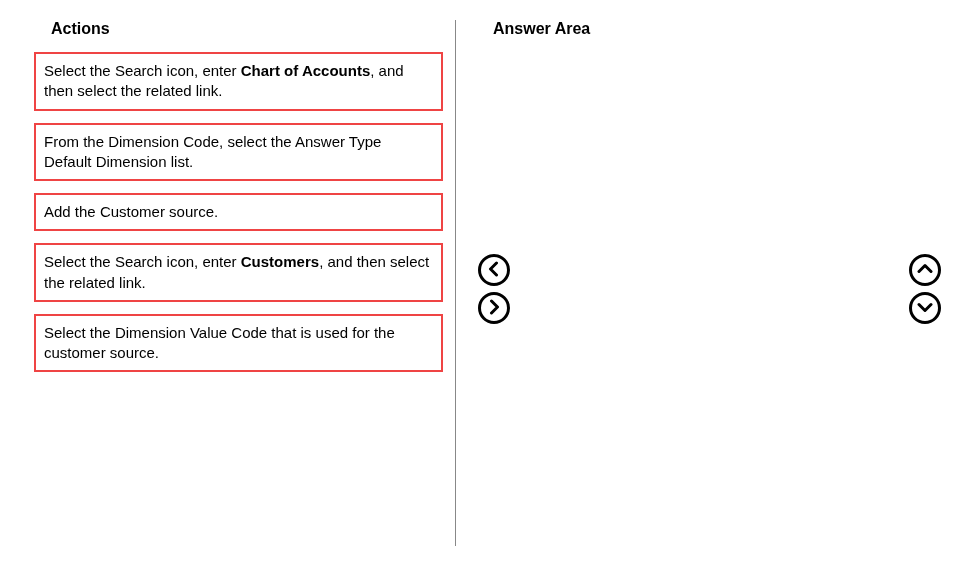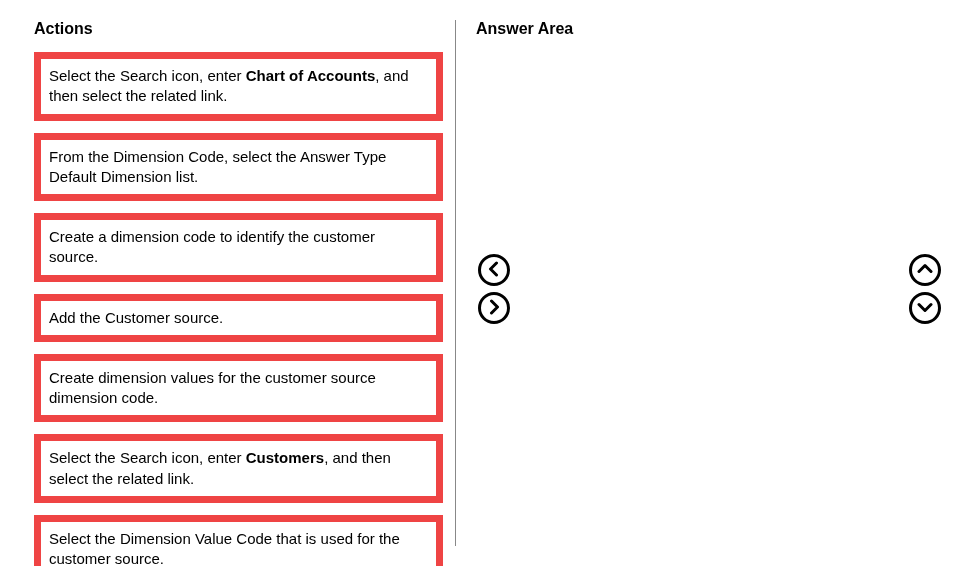--- a/index.html
+++ b/index.html
@@ -26,23 +26,24 @@
     }
     .right-panel {
       flex: 1;
       padding: 20px 12px 28px 20px;
       position: relative;
     }
     .heading {
       font-weight: bold;
       font-size: 16px;
       margin-bottom: 14px;
+      margin-left: 17px;
     }
     .action-item {
-      border: 7px solid #ef4444;
+      border: 2px solid #ef4444;
       padding: 7px 8px;
       margin-bottom: 12px;
       background: #fff;
       line-height: 1.35;
       font-size: 15px;
       cursor: default;
     }
     .bold { font-weight: bold; }
     .move-controls-left {
       position: absolute;
@@ -82,27 +83,21 @@
 <div class="left-panel">
   <div class="heading">Actions</div>
 
   <div class="action-item">
     <span>Select the Search icon, enter </span><span class="bold">Chart of Accounts</span><span>, and then select the related link.</span>
   </div>
   <div class="action-item">
     <span>From the Dimension Code, select the Answer Type Default Dimension list.</span><span class="bold"></span><span></span>
   </div>
   <div class="action-item">
-    <span>Create a dimension code to identify the customer source.</span><span class="bold"></span><span></span>
-  </div>
-  <div class="action-item">
     <span>Add the Customer source.</span><span class="bold"></span><span></span>
-  </div>
-  <div class="action-item">
-    <span>Create dimension values for the customer source dimension code.</span><span class="bold"></span><span></span>
   </div>
   <div class="action-item">
     <span>Select the Search icon, enter </span><span class="bold">Customers</span><span>, and then select the related link.</span>
   </div>
   <div class="action-item">
     <span>Select the Dimension Value Code that is used for the customer source.</span><span class="bold"></span><span></span>
   </div>
 </div>
 
 <div class="divider"></div>

